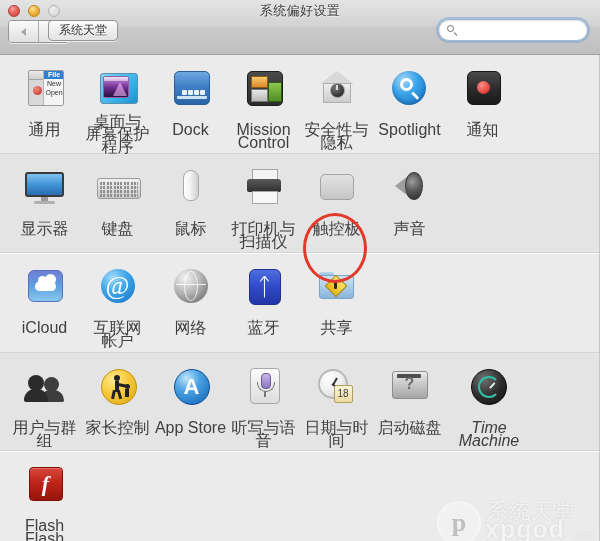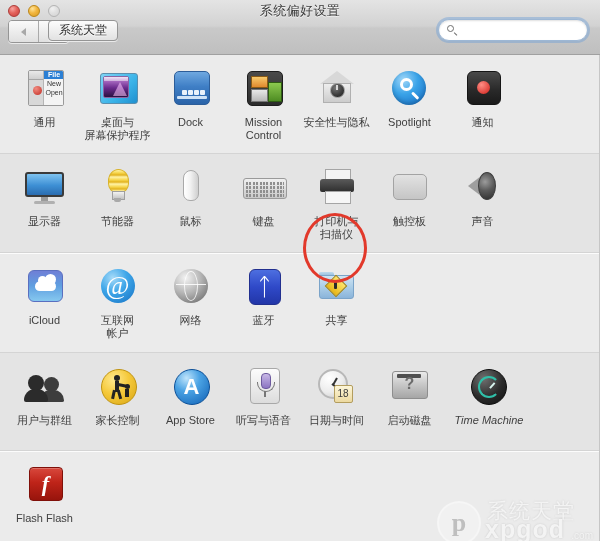--- a/index.html
+++ b/index.html
@@ -189,22 +189,22 @@
   .pref-item {
     width: 73px;
     padding-top: 12px;
     display: flex;
     flex-direction: column;
     align-items: center;
     text-align: center;
     box-sizing: border-box;
   }
   .pref-label {
-    margin-top: 3px;
-    font-size: 11px;
+    margin-top: 11px;
+    font-size: 16px;
     line-height: 12.5px;
     color: #404040;
     white-space: pre-line;
   }
   .icon-box {
     width: 46px;
     height: 46px;
     position: relative;
   }
 
@@ -887,46 +887,38 @@
 
       <div class="pref-item">
         <div class="icon-box ic-display">
           <div class="screen"></div>
             <div class="neck"></div>
             <div class="foot"></div>
         </div>
         <div class="pref-label">显示器</div>
       </div>
 
-      <div class="pref-item">
-        <div class="icon-box ic-energy">
-          <div class="coil"></div>
-            <div class="base"></div>
-            <div class="tip"></div>
-        </div>
-        <div class="pref-label">节能器</div>
-      </div>
-
-      <div class="pref-item">
-        <div class="icon-box ic-mouse">
-          <div class="body"></div>
-        </div>
-        <div class="pref-label">鼠标</div>
-      </div>
 
       <div class="pref-item">
         <div class="icon-box ic-keyboard">
           <div class="kb">
             <div class="krow" style="top:3px;"></div>
             <div class="krow" style="top:7px;"></div>
             <div class="krow" style="top:11px;"></div>
             <div class="krow" style="top:15px;"></div>
           </div>
         </div>
         <div class="pref-label">键盘</div>
+      </div>
+
+      <div class="pref-item">
+        <div class="icon-box ic-mouse">
+          <div class="body"></div>
+        </div>
+        <div class="pref-label">鼠标</div>
       </div>
 
       <div class="pref-item">
         <div class="icon-box ic-printer">
           <div class="top"></div>
             <div class="mid"></div>
             <div class="out"></div>
         </div>
         <div class="pref-label">打印机与
 扫描仪</div>

